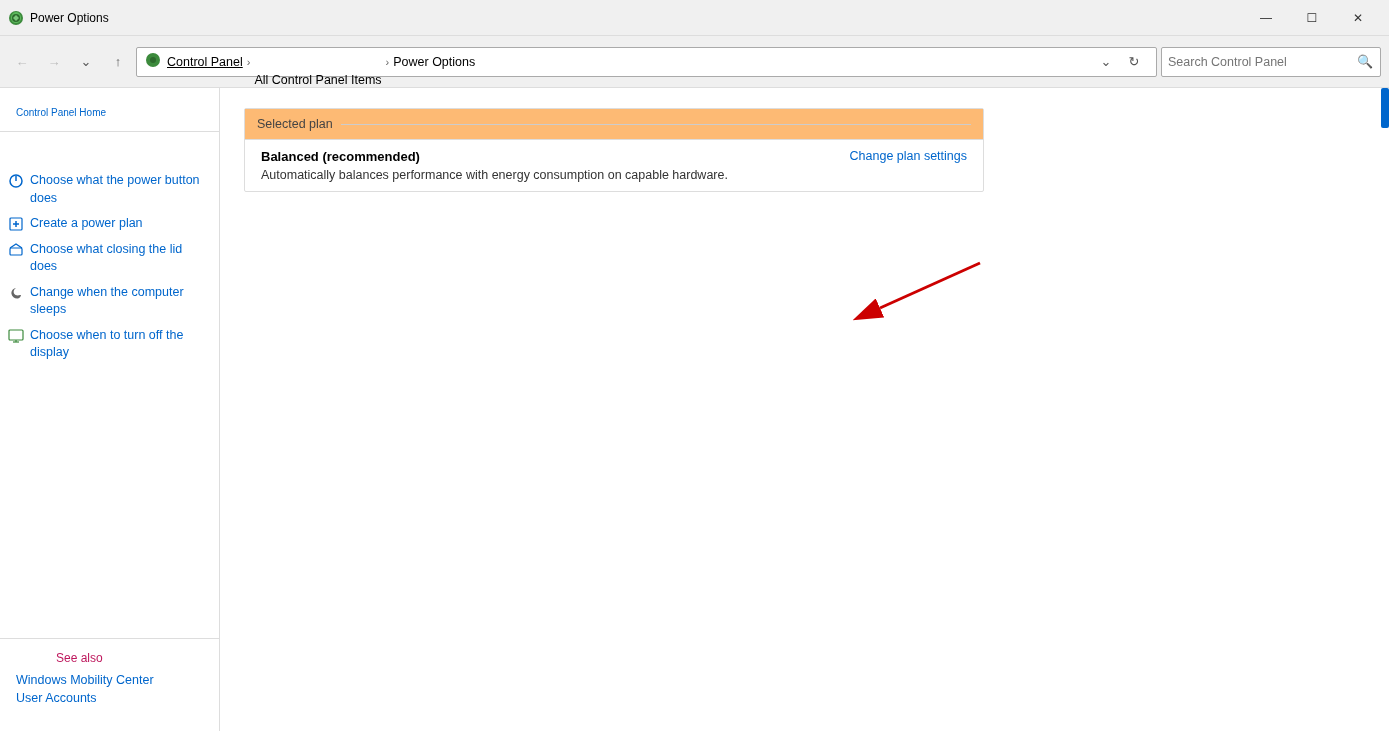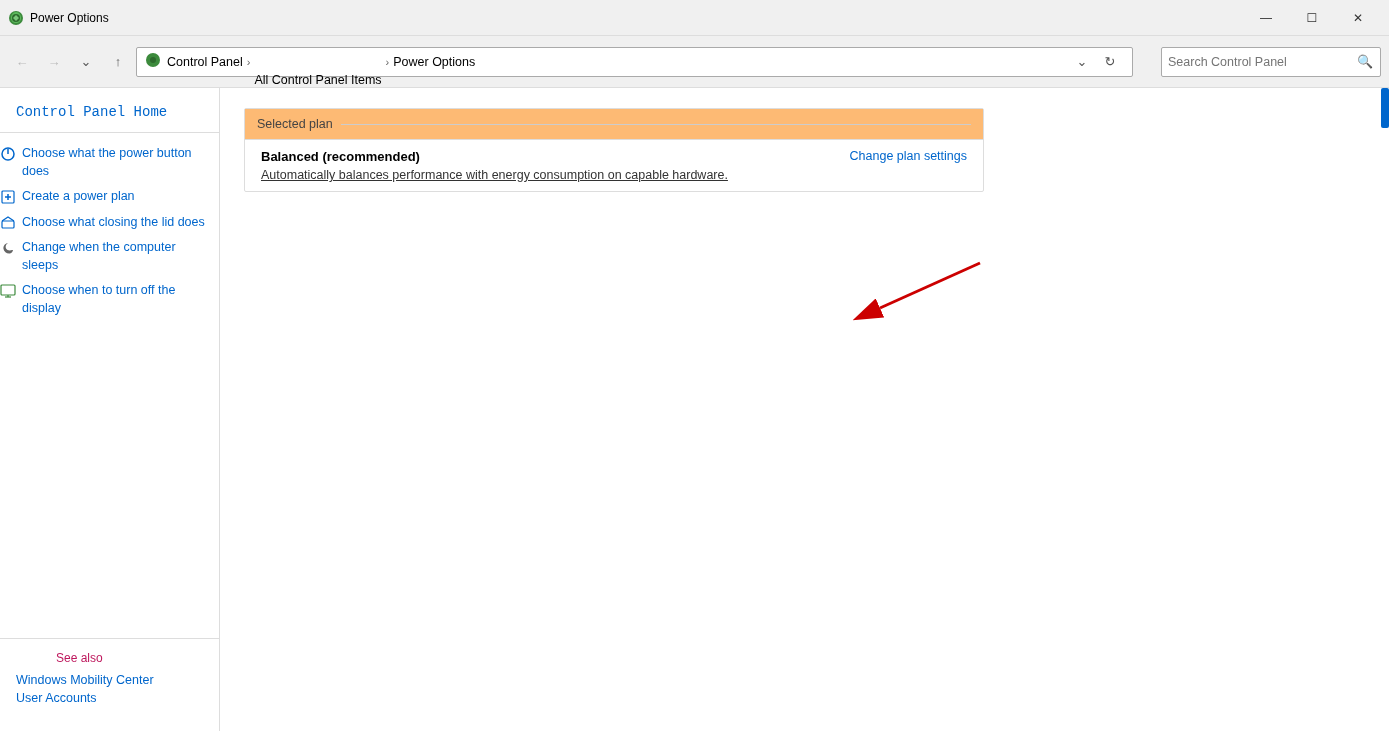--- a/index.html
+++ b/index.html
@@ -116,21 +116,20 @@
 
     .search-box {
       width: 220px;
       height: 30px;
       background: #fff;
       border: 1px solid #aaa;
       border-radius: 2px;
       display: flex;
       align-items: center;
       padding: 0 6px;
-      margin-left: 24px;
     }
     .search-input {
       flex: 1;
       border: none;
       outline: none;
       font-size: 12.5px;
       color: #888;
       background: transparent;
     }
     .search-icon-wrap {
@@ -154,33 +153,33 @@
       display: flex;
       flex-direction: column;
       height: 100%;
     }
     .sidebar-home {
       padding: 4px 16px 12px 16px;
     }
     .sidebar-home a {
       color: #0066cc;
       text-decoration: none;
-      font-size: 14px;
-      font-family: Liberation Mono, monospace;
+      font-size: 10px;
     }
 
     .sidebar-divider {
       height: 1px;
       background: #ddd;
       margin: 0 0 8px 0;
     }
 
     .sidebar-links {
       flex: 1;
-      padding: 0 0 0 0;
+      padding: 0 0 0 8px;
+      margin-top: 28px;
     }
     .sidebar-link {
       display: flex;
       align-items: flex-start;
       gap: 6px;
       padding: 4px 8px 4px 0;
       cursor: pointer;
     }
     .sidebar-link-icon {
       width: 16px;
@@ -276,21 +275,20 @@
     .plan-name {
       font-size: 13px;
       font-weight: 700;
       color: #000;
       margin-bottom: 4px;
     }
     .plan-desc {
       font-size: 12.5px;
       color: #333;
       max-width: 560px;
-      text-decoration: underline;
     }
     .change-plan-link {
       color: #0066cc;
       font-size: 12.5px;
       text-decoration: none;
       white-space: nowrap;
       cursor: pointer;
     }
 
     
@@ -345,21 +343,21 @@
   <button class="nav-btn">↑</button>
 
   <div class="address-input-wrap">
     <span>
       <svg width="16" height="16" viewBox="0 0 16 16">
         <circle cx="8" cy="8" r="7" fill="#3c8a3c"></circle>
         <ellipse cx="8" cy="8" rx="3" ry="3" fill="#2d6a2d"></ellipse>
       </svg>
     </span>
     <div class="address-breadcrumb">
-      <span style="cursor:pointer;color:#000;">Control Panel</span>
+      <span style="cursor:pointer;color:#000;text-decoration:underline;">Control Panel</span>
       <span class="breadcrumb-sep">›</span>
       <span style="cursor:pointer;color:#000;margin-top:36px;">All Control Panel Items</span>
       <span class="breadcrumb-sep">›</span>
       <span style="cursor:pointer;color:#000;">Power Options</span>
     </div>
     <div class="address-right-btns">
       <button class="addr-btn">⌄</button>
       <button class="addr-btn">↻</button>
     </div>
   </div>

